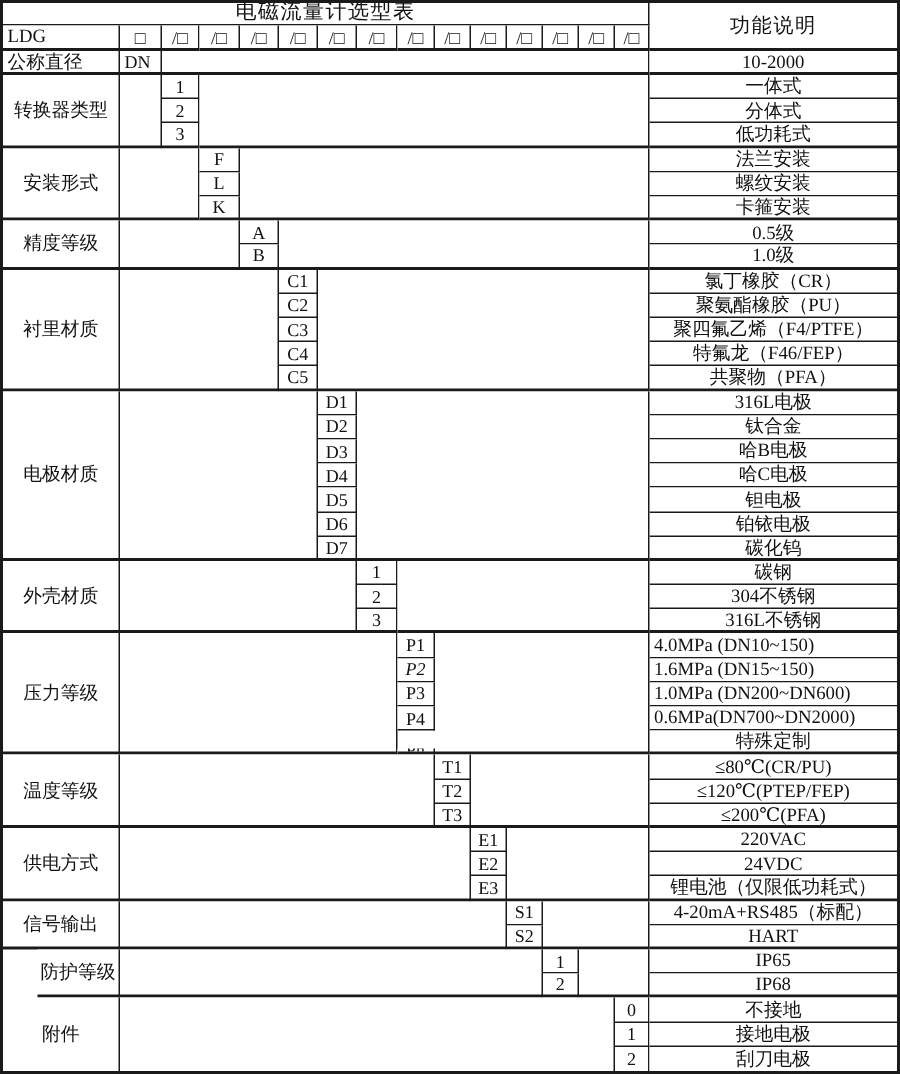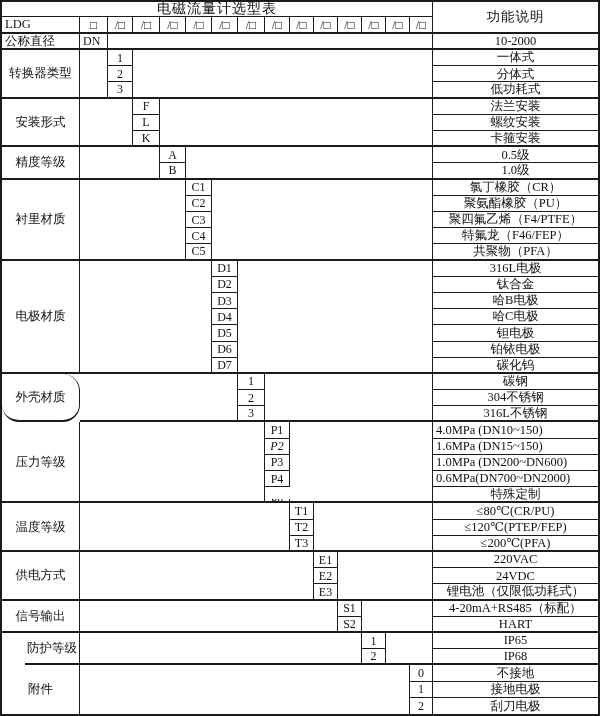--- a/index.html
+++ b/index.html
@@ -113,21 +113,21 @@
     <div class="cell lastcol" style="grid-area: 19 / 16 / 20 / 17;">哈B电极</div>
     <div class="cell code" style="grid-area: 20 / 7 / 21 / 8;">D4</div>
     <div class="cell lastcol" style="grid-area: 20 / 16 / 21 / 17;">哈C电极</div>
     <div class="cell code" style="grid-area: 21 / 7 / 22 / 8;">D5</div>
     <div class="cell lastcol" style="grid-area: 21 / 16 / 22 / 17;">钽电极</div>
     <div class="cell code" style="grid-area: 22 / 7 / 23 / 8;">D6</div>
     <div class="cell lastcol" style="grid-area: 22 / 16 / 23 / 17;">铂铱电极</div>
     <div class="cell code thickb" style="grid-area: 23 / 7 / 24 / 8;">D7</div>
     <div class="cell thickb lastcol" style="grid-area: 23 / 16 / 24 / 17;">碳化钨</div>
     <div class="cell thickb" style="grid-area: 17 / 8 / 24 / 16;"></div>
-    <div class="cell thickb" style="grid-area: 24 / 1 / 27 / 2; border-radius: 17px;">外壳材质</div>
+    <div class="cell thickb" style="grid-area: 24 / 1 / 27 / 2;">外壳材质</div>
     <div class="cell thickb" style="grid-area: 24 / 2 / 27 / 8;"></div>
     <div class="cell code" style="grid-area: 24 / 8 / 25 / 9;">1</div>
     <div class="cell lastcol" style="grid-area: 24 / 16 / 25 / 17;">碳钢</div>
     <div class="cell code" style="grid-area: 25 / 8 / 26 / 9;">2</div>
     <div class="cell lastcol" style="grid-area: 25 / 16 / 26 / 17;">304不锈钢</div>
     <div class="cell code thickb" style="grid-area: 26 / 8 / 27 / 9;">3</div>
     <div class="cell thickb lastcol" style="grid-area: 26 / 16 / 27 / 17;">316L不锈钢</div>
     <div class="cell thickb" style="grid-area: 24 / 9 / 27 / 16;"></div>
     <div class="cell thickb" style="grid-area: 27 / 1 / 32 / 2;">压力等级</div>
     <div class="cell thickb" style="grid-area: 27 / 2 / 32 / 9;"></div>

